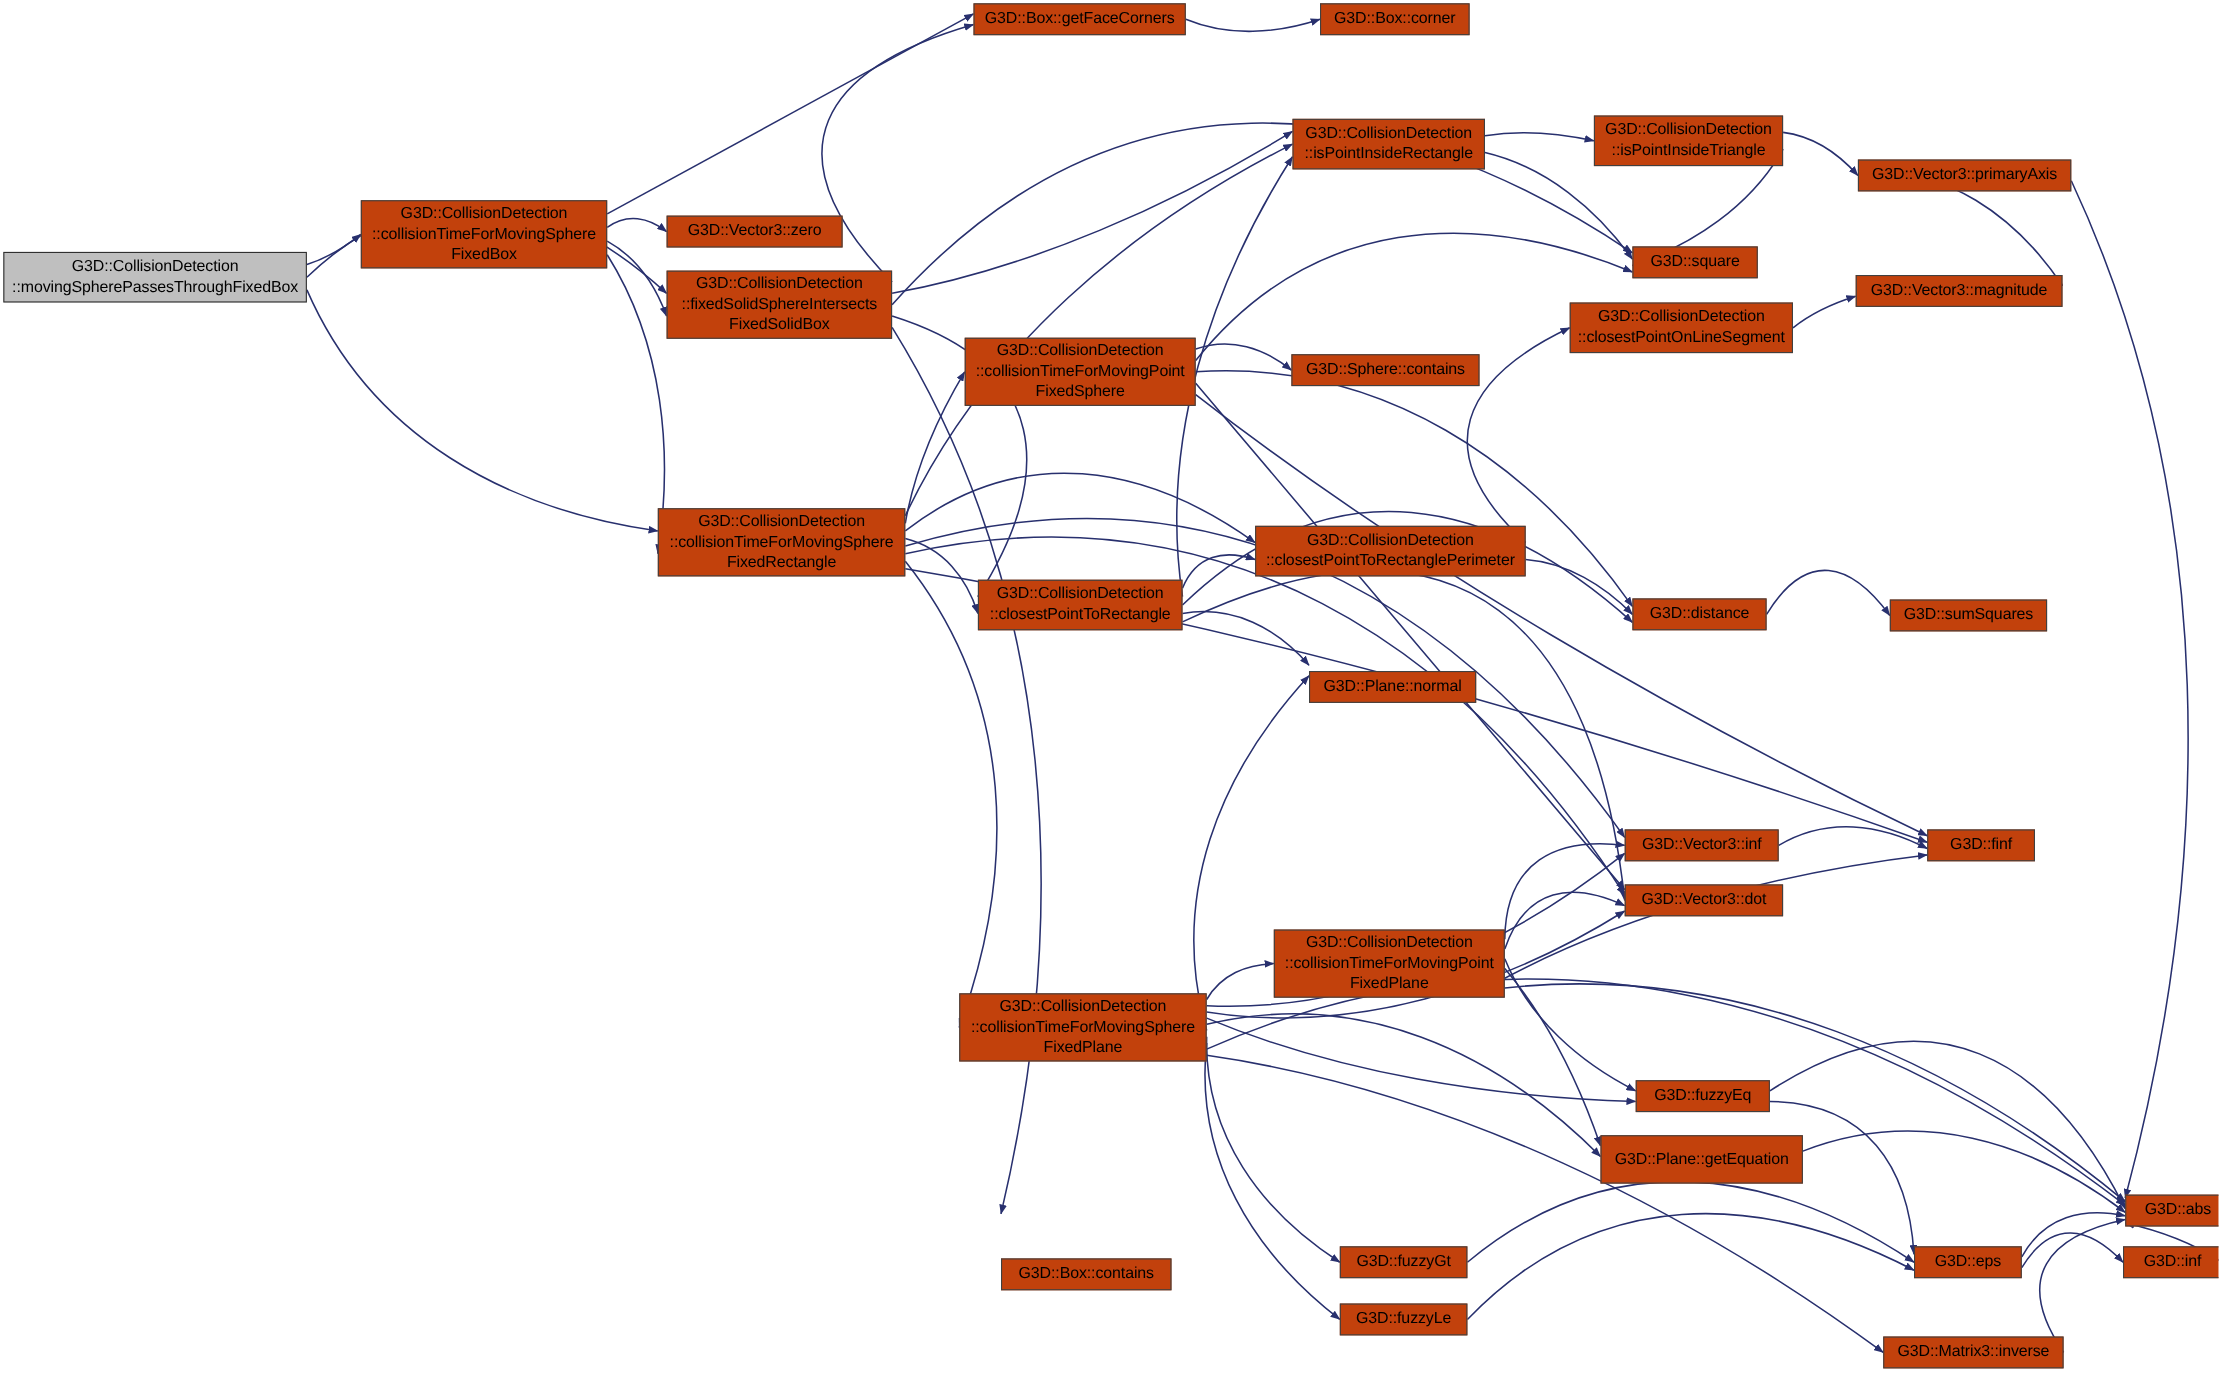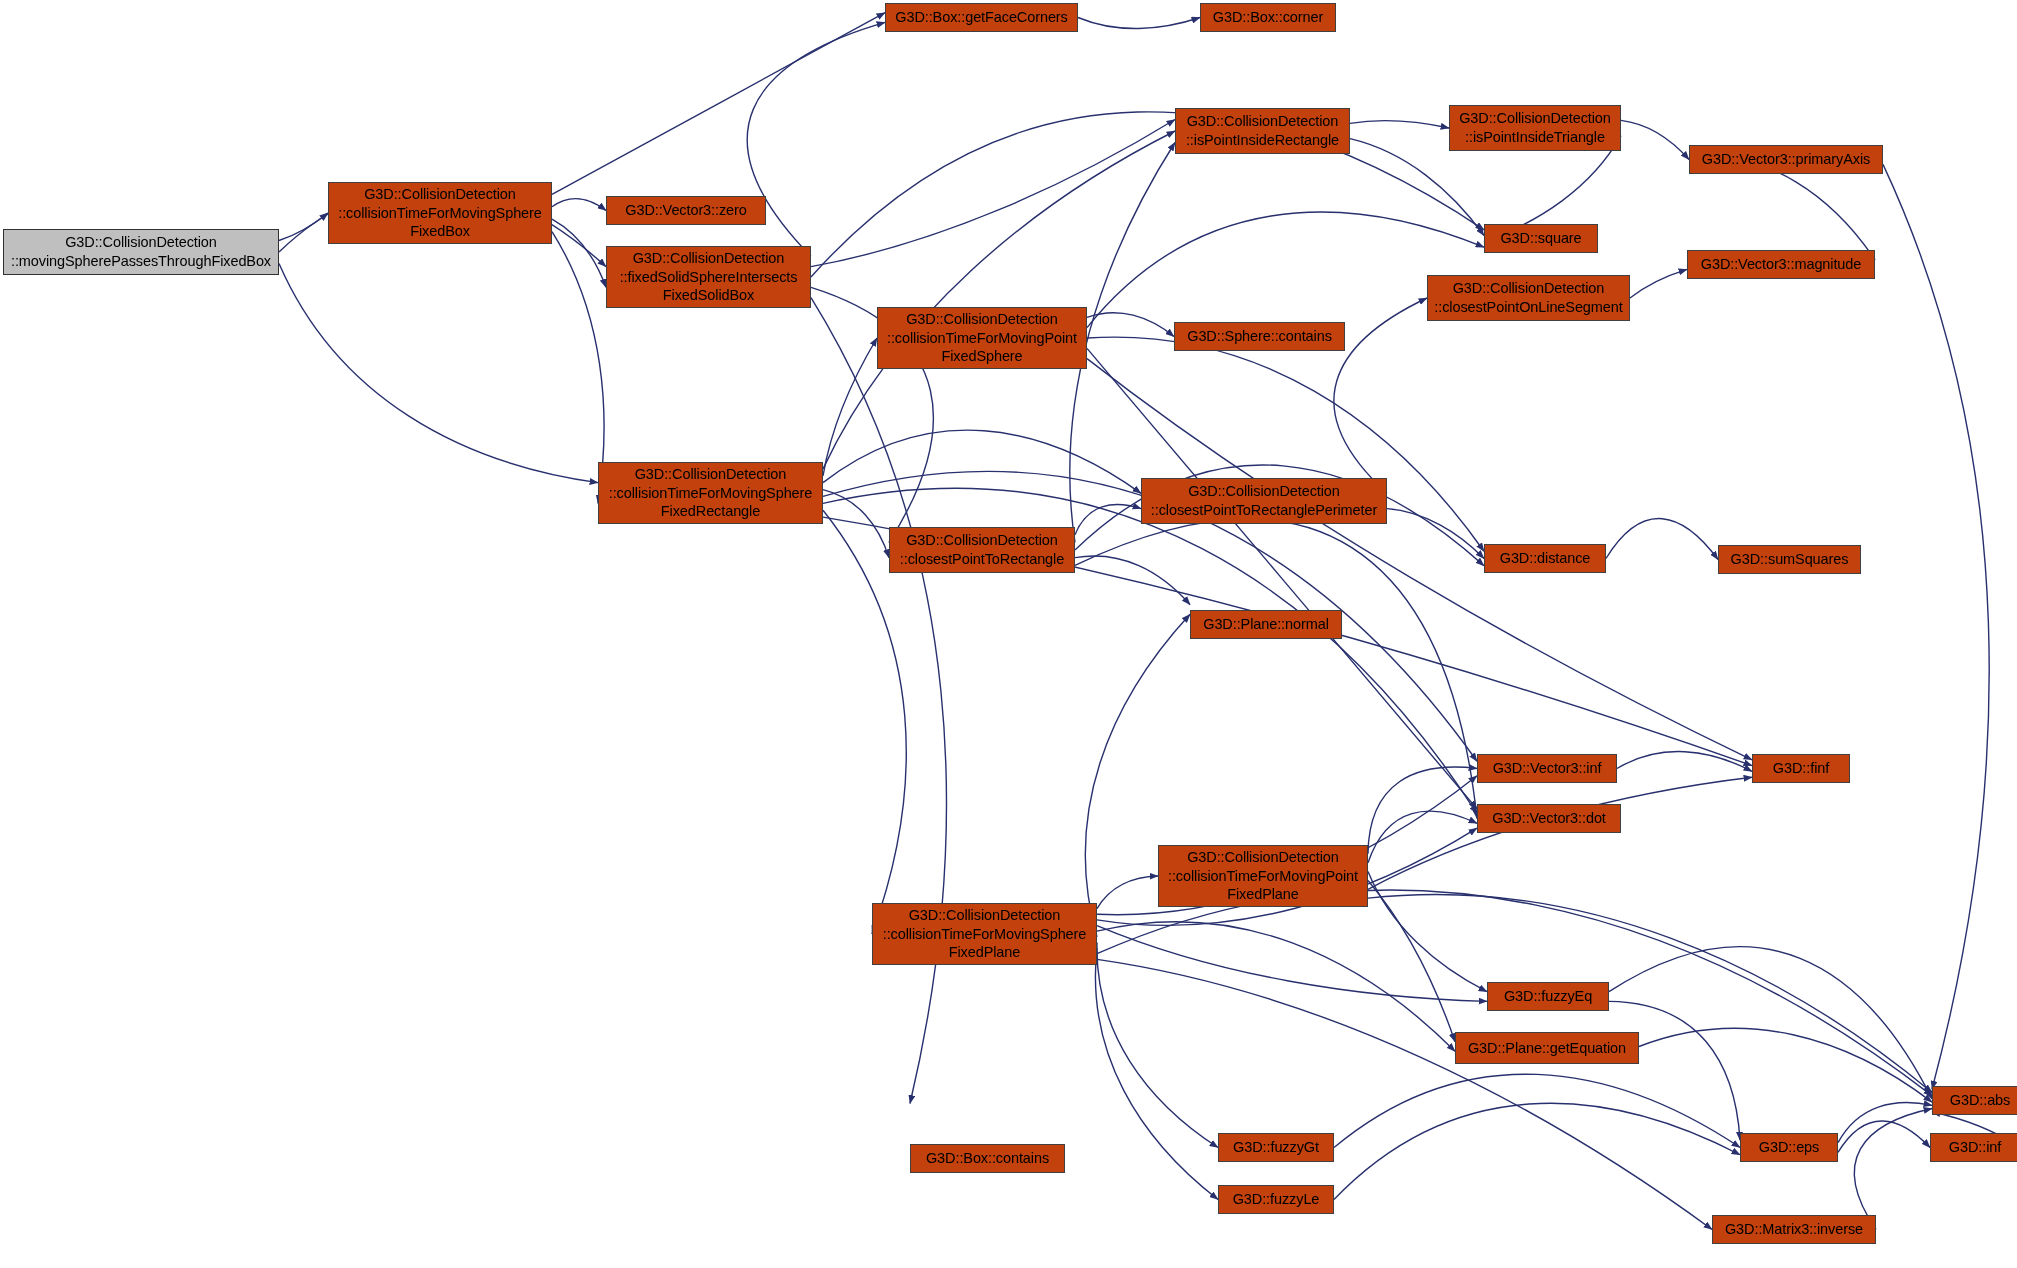--- a/index.html
+++ b/index.html
@@ -167,21 +167,21 @@
       <div class="node" style="left: 1477px; top: 754px; width: 140px; height: 29px;"><span class="lbl">G3D::Vector3::inf</span></div>
       <div class="node" style="left: 1752px; top: 754px; width: 98px; height: 29px;"><span class="lbl">G3D::finf</span></div>
       <div class="node" style="left: 1477px; top: 804px; width: 144px; height: 29px;"><span class="lbl">G3D::Vector3::dot</span></div>
       <div class="node" style="left: 1158px; top: 845px; width: 210px; height: 62px;"><span class="lbl">G3D::CollisionDetection
 ::collisionTimeForMovingPoint
 FixedPlane</span></div>
       <div class="node" style="left: 872px; top: 903px; width: 225px; height: 62px;"><span class="lbl">G3D::CollisionDetection
 ::collisionTimeForMovingSphere
 FixedPlane</span></div>
       <div class="node" style="left: 1487px; top: 982px; width: 122px; height: 29px;"><span class="lbl">G3D::fuzzyEq</span></div>
-      <div class="node" style="left: 1455px; top: 1032px; width: 184px; height: 32px;"><span class="lbl">G3D::Plane::getEquation</span></div>
+      <div class="node" style="left: 1455px; top: 1032px; width: 184px; height: 44px;"><span class="lbl">G3D::Plane::getEquation</span></div>
       <div class="node" style="left: 1932px; top: 1086px; width: 96px; height: 29px;"><span class="lbl">G3D::abs</span></div>
       <div class="node" style="left: 910px; top: 1144px; width: 155px; height: 29px;"><span class="lbl">G3D::Box::contains</span></div>
       <div class="node" style="left: 1218px; top: 1133px; width: 116px; height: 29px;"><span class="lbl">G3D::fuzzyGt</span></div>
       <div class="node" style="left: 1740px; top: 1133px; width: 98px; height: 29px;"><span class="lbl">G3D::eps</span></div>
       <div class="node" style="left: 1930px; top: 1133px; width: 90px; height: 29px;"><span class="lbl">G3D::inf</span></div>
       <div class="node" style="left: 1218px; top: 1185px; width: 116px; height: 29px;"><span class="lbl">G3D::fuzzyLe</span></div>
       <div class="node" style="left: 1712px; top: 1215px; width: 164px; height: 29px; align-items: center;"><span class="lbl">G3D::Matrix3::inverse</span></div>
     </div>
 </div>
 

